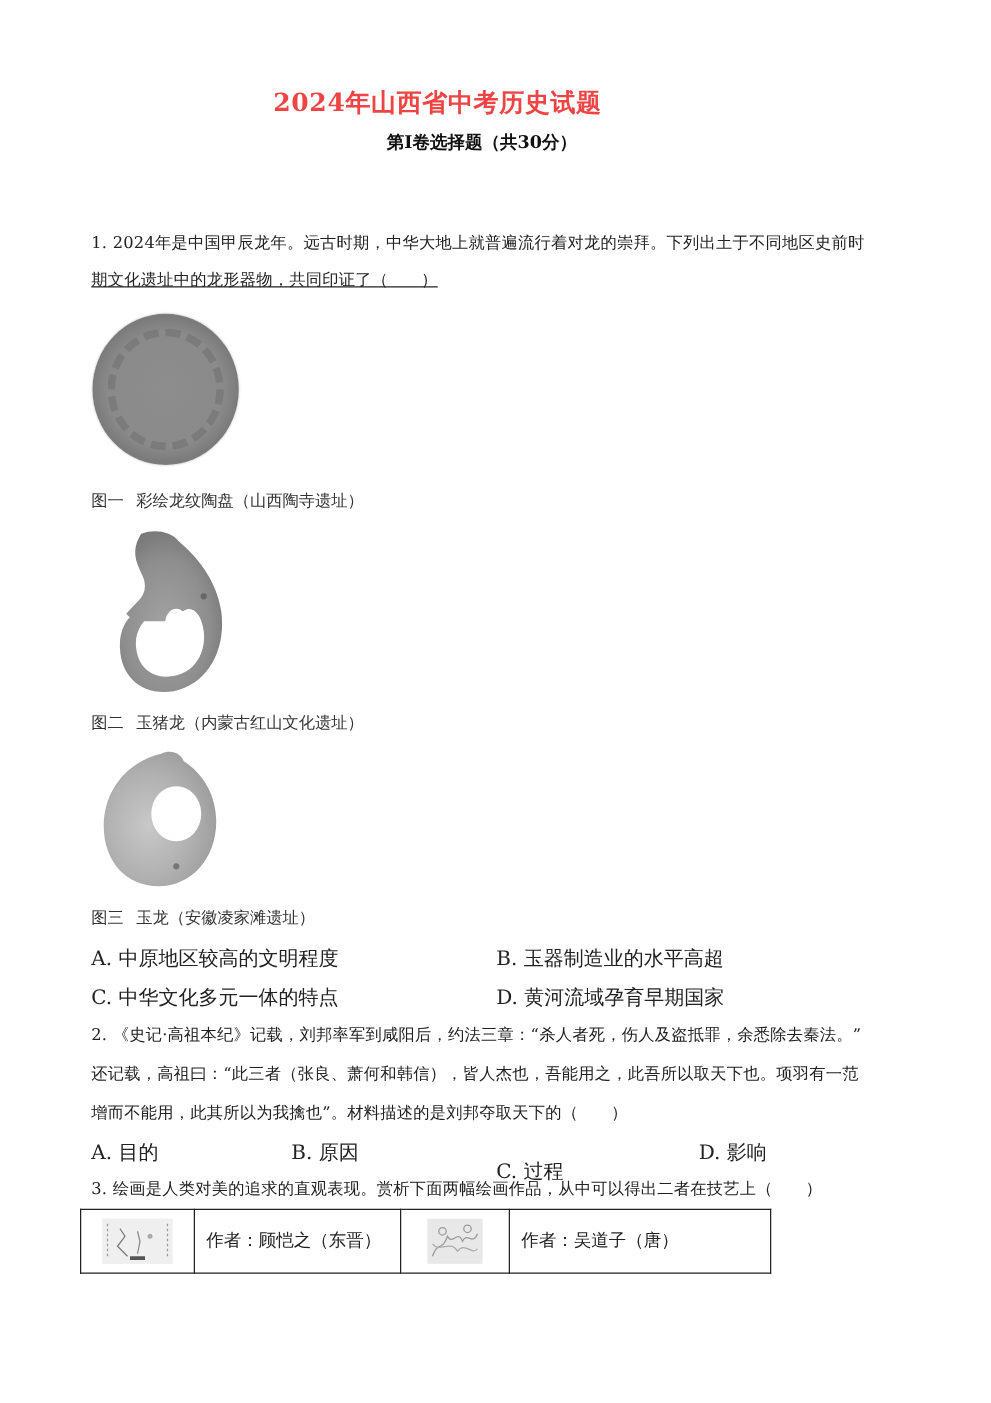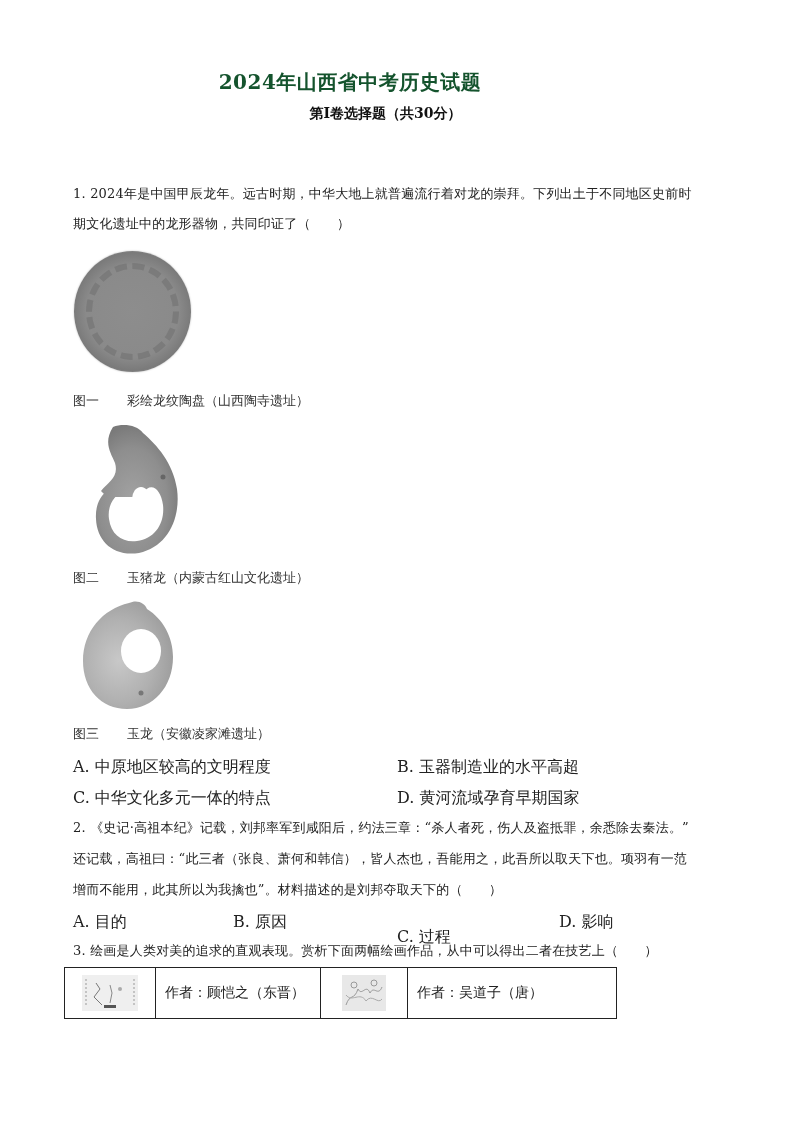--- a/index.html
+++ b/index.html
@@ -21,21 +21,21 @@
       width: 793px; height: 1122px;
     }
     .title {
       position: absolute;
       left: 0; width: 700px;
       top: 69px;
       text-align: center;
       font-size: 20px;
       font-weight: bold;
       letter-spacing: 0.5px;
-      color: #14532d;
+      color: #ef4444;
     }
     .subtitle {
       position: absolute;
       left: 0; width: 771px;
       top: 105px;
       text-align: center;
       font-size: 14px;
       font-weight: bold;
       color: #111;
     }
@@ -56,21 +56,21 @@
       white-space: nowrap;
       letter-spacing: 0.2px;
     }
     .caption {
       position: absolute;
       left: 73px;
       font-size: 13px;
       color: #333;
       white-space: nowrap;
     }
-    .caption .fig { margin-right: 28px; }
+    .caption .fig { margin-right: 10px; }
     .opt {
       position: absolute;
       font-size: 16px;
       color: #222;
       white-space: nowrap;
     }
     
     .plate {
       position: absolute;
       left: 74px; top: 251px;
@@ -121,21 +121,21 @@
   </style>
 </head>
 <body>
 
 <div class="page">
 
   <div class="title">2024年山西省中考历史试题</div>
   <div class="subtitle">第I卷选择题（共30分）</div>
 
   <div class="line" style="top:185px;">1. 2024年是中国甲辰龙年。远古时期，中华大地上就普遍流行着对龙的崇拜。下列出土于不同地区史前时</div>
-  <div class="line" style="top:215px;">期文化遗址中的龙形器物，共同印证了（　　）</div>
+  <div class="line" style="top:215px;text-decoration:underline;">期文化遗址中的龙形器物，共同印证了（　　）</div>
 
   <div class="plate">
     <div class="rim"></div>
   </div>
   <div class="caption" style="top:392px;">
     <span class="fig">图一</span><span>彩绘龙纹陶盘（山西陶寺遗址）</span>
   </div>
 
   <svg class="pigdragon" viewBox="0 0 86 132">
     <defs>

